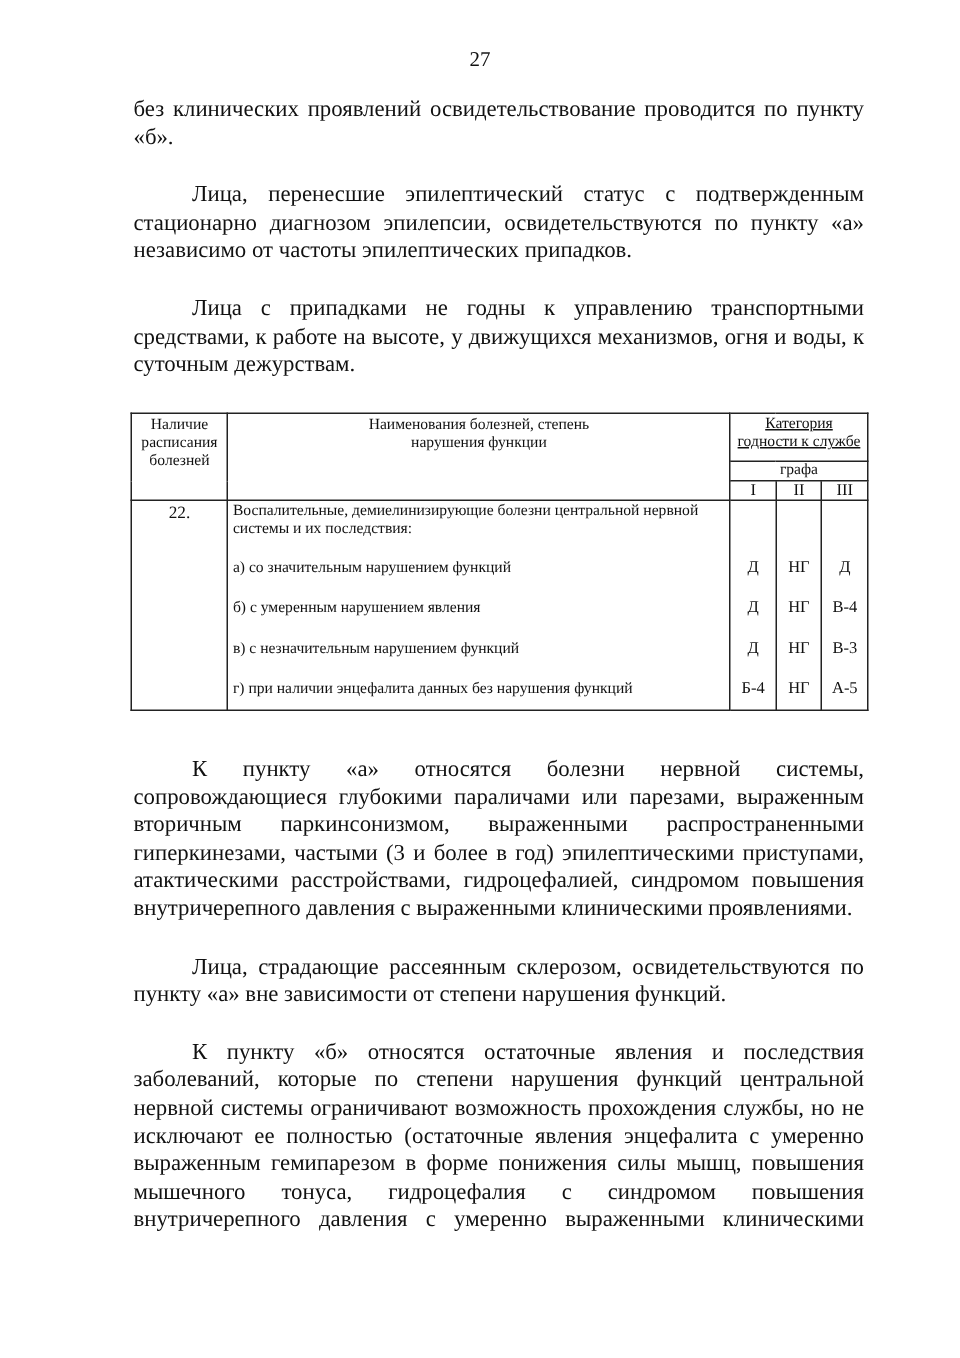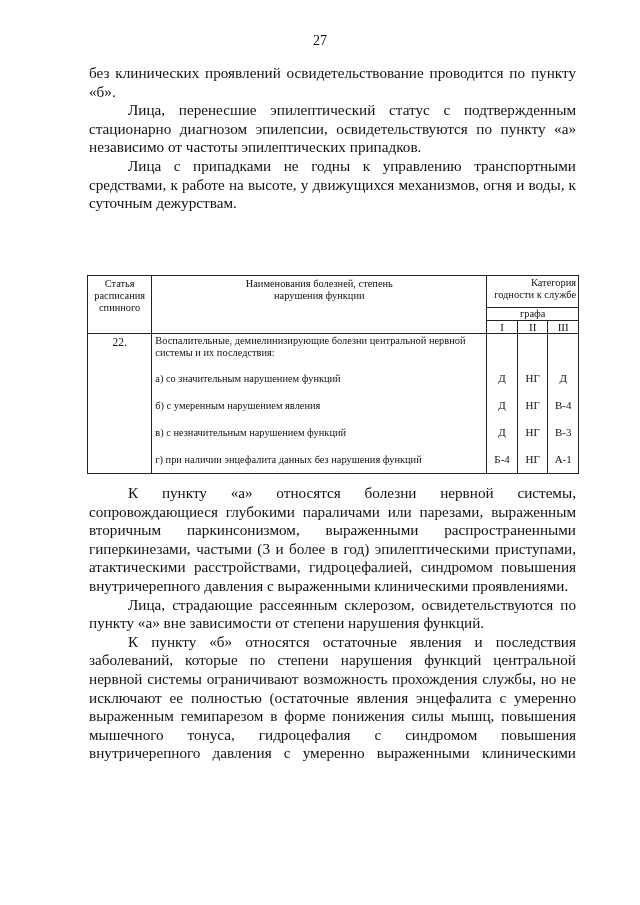--- a/index.html
+++ b/index.html
@@ -9,38 +9,38 @@
   }
   .page-number {
     position: absolute; top: 33px; left: 0; width: 640px; text-align: center;
     font-size: 14px;
   }
   .text-block {
     position: absolute; left: 89px; width: 487px;
     font-size: 15.2px; line-height: 18.6px; text-align: justify;
   }
   .text-block p { margin: 0; }
-  .text-block p.indent { text-indent: 39px; }
+  .text-block p.indent { text-indent: 39px; margin-top: 20px; }
   #block1 { top: 64px; }
   #block2 { top: 484px; }
 
   table.disease-table {
     position: absolute; left: 87px; top: 275px; width: 492px;
     border-collapse: collapse; font-size: 10.4px; line-height: 12px;
     table-layout: fixed;
   }
   table.disease-table td {
     border: 1px solid #222; padding: 0 2px; vertical-align: top;
   }
   .c-art { width: 61px; text-align: center; }
   .c-name { width: 318px; }
   .c-cat { width: 29px; text-align: center; }
   .hdr-name { text-align: center; padding-top: 2px !important; }
   .hdr-art { padding-top: 2px !important; }
-  .hdr-cat { text-align: right; padding-top: 1px !important; }
+  .hdr-cat { text-align: center; padding-top: 1px !important; text-decoration: underline; }
   .grafa { text-align: center; }
   .roman { text-align: center; font-size: 11px; }
   .name-line { height: 27px; display: flex; align-items: center; padding-left: 1px; }
   .name-line.first { height: 30px; align-items: flex-start; padding-top: 1px; }
   .cat-line { height: 27px; display: flex; align-items: center; justify-content: center; font-size: 11px; }
   .cat-line.first { height: 30px; }
   .art-num { padding-top: 2px; font-size: 11.5px; }
 </style>
 </head>
 <body>
@@ -56,21 +56,21 @@
 <table class="disease-table">
   <colgroup>
     <col class="c-art">
       <col class="c-name">
       <col class="c-cat">
       <col class="c-cat">
       <col class="c-cat">
   </colgroup>
   <tbody>
       <tr style="height:32px">
-    <td class="c-art hdr-art" rowspan="3">Статья расписания спинного</td>
+    <td class="c-art hdr-art" rowspan="3">Наличие расписания болезней</td>
     <td class="hdr-name" rowspan="3">
       <div style="width:180px;margin:0 auto;">Наименования болезней, степень нарушения функции</div>
     </td>
     <td class="hdr-cat" colspan="3">Категория годности к службе</td>
   </tr>
   <tr style="height:12px">
     <td class="grafa" colspan="3">графа</td>
   </tr>
   <tr style="height:12px">
     <td class="roman">I</td>
@@ -100,21 +100,21 @@
       <div class="cat-line">НГ</div>
       <div class="cat-line">НГ</div>
       <div class="cat-line">НГ</div>
       <div class="cat-line">НГ</div>
     </td>
     <td>
       <div class="cat-line first"></div>
       <div class="cat-line">Д</div>
       <div class="cat-line">В-4</div>
       <div class="cat-line">В-3</div>
-      <div class="cat-line">А-1</div>
+      <div class="cat-line">А-5</div>
     </td>
   </tr>
 </tbody>
   </table>
 
 <div class="text-block" id="block2">
   <p class="indent">К пункту «а» относятся болезни нервной системы, сопровождающиеся глубокими параличами или парезами, выраженным вторичным паркинсонизмом, выраженными распространенными гиперкинезами, частыми (3 и более в год) эпилептическими приступами, атактическими расстройствами, гидроцефалией, синдромом повышения внутричерепного давления с выраженными клиническими проявлениями.</p>
   <p class="indent">Лица, страдающие рассеянным склерозом, освидетельствуются по пункту «а» вне зависимости от степени нарушения функций.</p>
   <p class="indent" style="text-align-last: justify;">К пункту «б» относятся остаточные явления и последствия заболеваний, которые по степени нарушения функций центральной нервной системы ограничивают возможность прохождения службы, но не исключают ее полностью (остаточные явления энцефалита с умеренно выраженным гемипарезом в форме понижения силы мышц, повышения мышечного тонуса, гидроцефалия с синдромом повышения внутричерепного давления с умеренно выраженными клиническими</p>
 </div>

